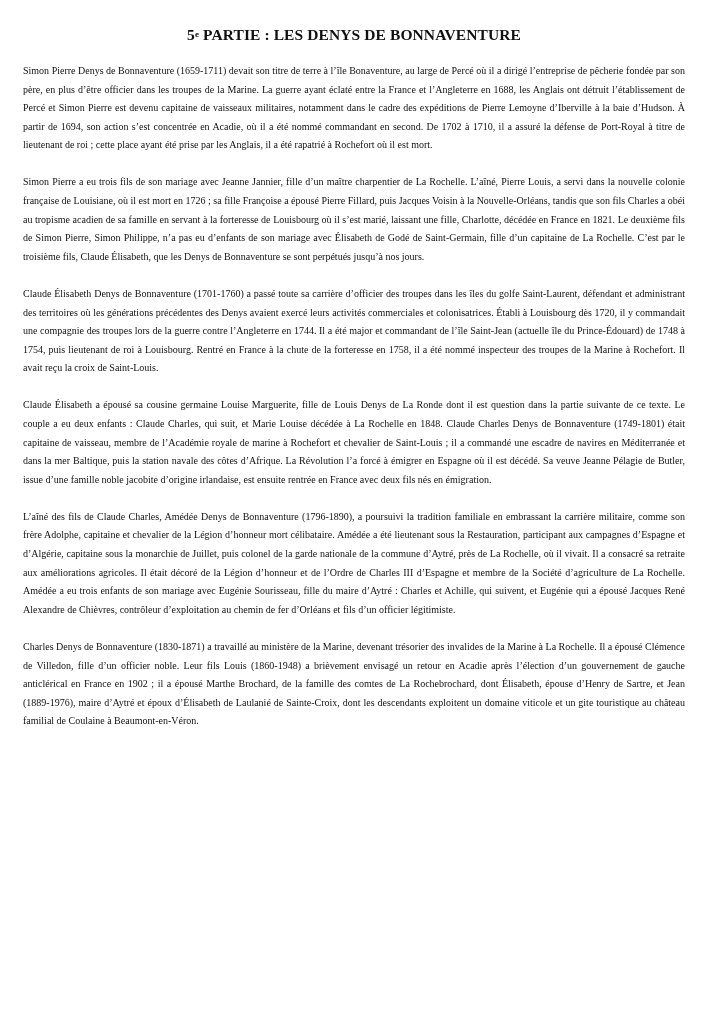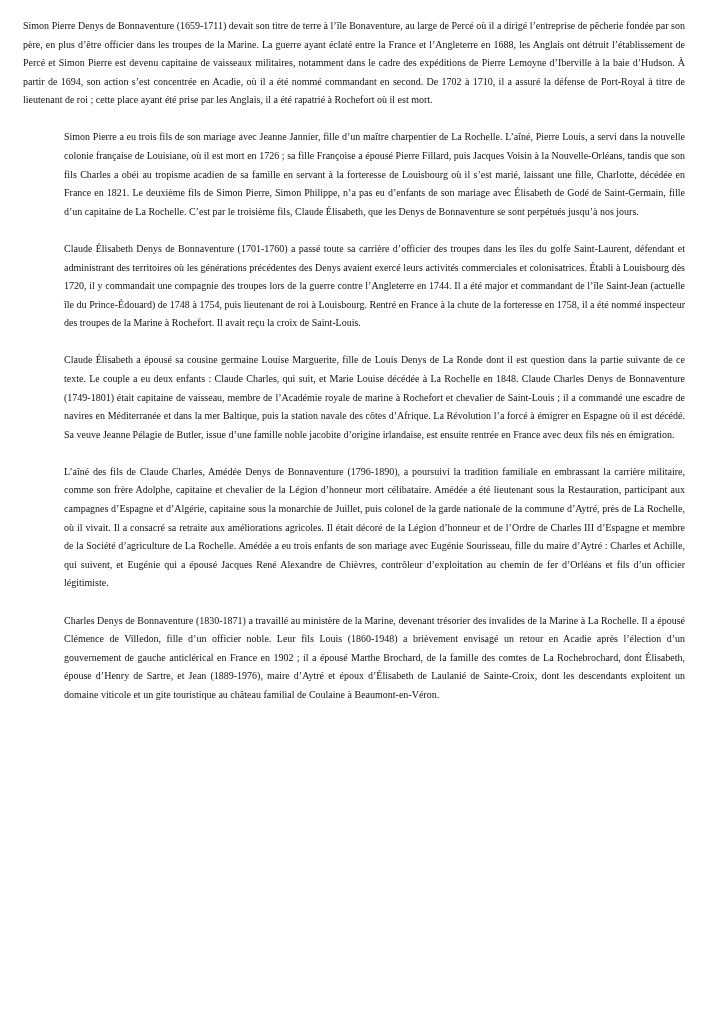--- a/index.html
+++ b/index.html
@@ -13,26 +13,27 @@
     margin: 25px 0 0 0; text-align: center;
     font-weight: bold; font-size: 15.5px; line-height: 20px;
     letter-spacing: 0.1px;
   }
   .title sup { font-size: 9px; vertical-align: top; position: relative; top: -1px; }
   .para {
     margin: 0; font-size: 10px; line-height: 18.6px;
     text-align: justify; hyphens: none;
   }
   .p1 { margin-top: 17px; }
-  .gap { margin-top: 18.5px; margin-left: 41px; }
+  .gap { margin-top: 18.5px; }
 </style>
 </head>
 <body>
 
 <div class="page">
+  <h1 class="title"><span>5</span><sup>e</sup><span> PARTIE : LES DENYS DE BONNAVENTURE</span></h1>
 
   <p class="para p1">Simon Pierre Denys de Bonnaventure (1659-1711) devait son titre de terre à l’île Bonaventure, au large de Percé où il a dirigé l’entreprise de pêcherie fondée par son père, en plus d’être officier dans les troupes de la Marine. La guerre ayant éclaté entre la France et l’Angleterre en 1688, les Anglais ont détruit l’établissement de Percé et Simon Pierre est devenu capitaine de vaisseaux militaires, notamment dans le cadre des expéditions de Pierre Lemoyne d’Iberville à la baie d’Hudson. À partir de 1694, son action s’est concentrée en Acadie, où il a été nommé commandant en second. De 1702 à 1710, il a assuré la défense de Port-Royal à titre de lieutenant de roi ; cette place ayant été prise par les Anglais, il a été rapatrié à Rochefort où il est mort.</p>
   <p class="para gap">Simon Pierre a eu trois fils de son mariage avec Jeanne Jannier, fille d’un maître charpentier de La Rochelle. L’aîné, Pierre Louis,  a servi dans la nouvelle colonie française de Louisiane, où il est mort en 1726 ; sa fille Françoise a épousé Pierre Fillard, puis Jacques Voisin à la Nouvelle-Orléans, tandis que son fils Charles a obéi au tropisme acadien de sa famille en servant à la forteresse de Louisbourg où il s’est marié, laissant une fille, Charlotte, décédée en France en 1821. Le deuxième fils de Simon Pierre, Simon Philippe, n’a pas eu d’enfants de son mariage avec Élisabeth de Godé de Saint-Germain, fille d’un capitaine de La Rochelle. C’est par le troisième fils, Claude Élisabeth, que les Denys de Bonnaventure se sont perpétués jusqu’à nos jours.</p>
   <p class="para gap">Claude Élisabeth Denys de Bonnaventure (1701-1760) a passé toute sa carrière d’officier des troupes dans les îles du golfe Saint-Laurent, défendant et administrant des territoires où les générations précédentes des Denys avaient exercé leurs activités commerciales et colonisatrices. Établi à Louisbourg dès 1720, il y commandait une compagnie des troupes lors de la guerre contre l’Angleterre en 1744. Il a été major et commandant de l’île Saint-Jean (actuelle île du Prince-Édouard) de 1748 à 1754, puis lieutenant de roi à Louisbourg. Rentré en France à la chute de la forteresse en 1758, il a été nommé inspecteur des troupes de la Marine à Rochefort. Il avait reçu la croix de Saint-Louis.</p>
   <p class="para gap">Claude Élisabeth a épousé sa cousine germaine Louise Marguerite, fille de Louis Denys de La Ronde dont il est question dans la partie suivante de ce texte. Le couple a eu deux enfants : Claude Charles, qui suit, et Marie Louise décédée à La Rochelle en 1848. Claude Charles Denys de Bonnaventure (1749-1801) était capitaine de vaisseau, membre de l’Académie royale de marine à Rochefort et chevalier de Saint-Louis ; il a commandé une escadre de navires en Méditerranée et dans la mer Baltique, puis la station navale des côtes d’Afrique. La Révolution l’a forcé à émigrer en Espagne où il est décédé. Sa veuve Jeanne Pélagie de Butler, issue d’une famille noble jacobite d’origine irlandaise, est ensuite rentrée en France avec deux fils nés en émigration.</p>
   <p class="para gap">L’aîné des fils de Claude Charles, Amédée Denys de Bonnaventure (1796-1890), a poursuivi la tradition familiale en embrassant la carrière militaire, comme son frère Adolphe, capitaine et chevalier de la Légion d’honneur mort célibataire. Amédée a été lieutenant sous la Restauration, participant aux campagnes d’Espagne et d’Algérie, capitaine sous la monarchie de Juillet, puis colonel de la garde nationale de la commune d’Aytré, près de La Rochelle, où il vivait. Il a consacré sa retraite aux améliorations agricoles. Il était décoré de la Légion d’honneur et de l’Ordre de Charles III d’Espagne et membre de la Société d’agriculture de La Rochelle. Amédée a eu trois enfants de son mariage avec Eugénie Sourisseau, fille du maire d’Aytré : Charles et Achille, qui suivent, et Eugénie qui a épousé Jacques René Alexandre de Chièvres, contrôleur d’exploitation au chemin de fer d’Orléans et fils d’un officier légitimiste.</p>
   <p class="para gap">Charles Denys de Bonnaventure (1830-1871) a travaillé au ministère de la Marine, devenant trésorier des invalides de la Marine à La Rochelle. Il a épousé Clémence de Villedon, fille d’un officier noble. Leur fils Louis (1860-1948) a brièvement envisagé un retour en Acadie après l’élection d’un gouvernement de gauche anticlérical en France en 1902 ; il a épousé Marthe Brochard, de la famille des comtes de La Rochebrochard, dont Élisabeth, épouse d’Henry de Sartre, et Jean (1889-1976), maire d’Aytré et époux d’Élisabeth de Laulanié de Sainte-Croix, dont les descendants exploitent un domaine viticole et un gite touristique au château familial de Coulaine à Beaumont-en-Véron.</p>
 </div>
 
 </body></html>

